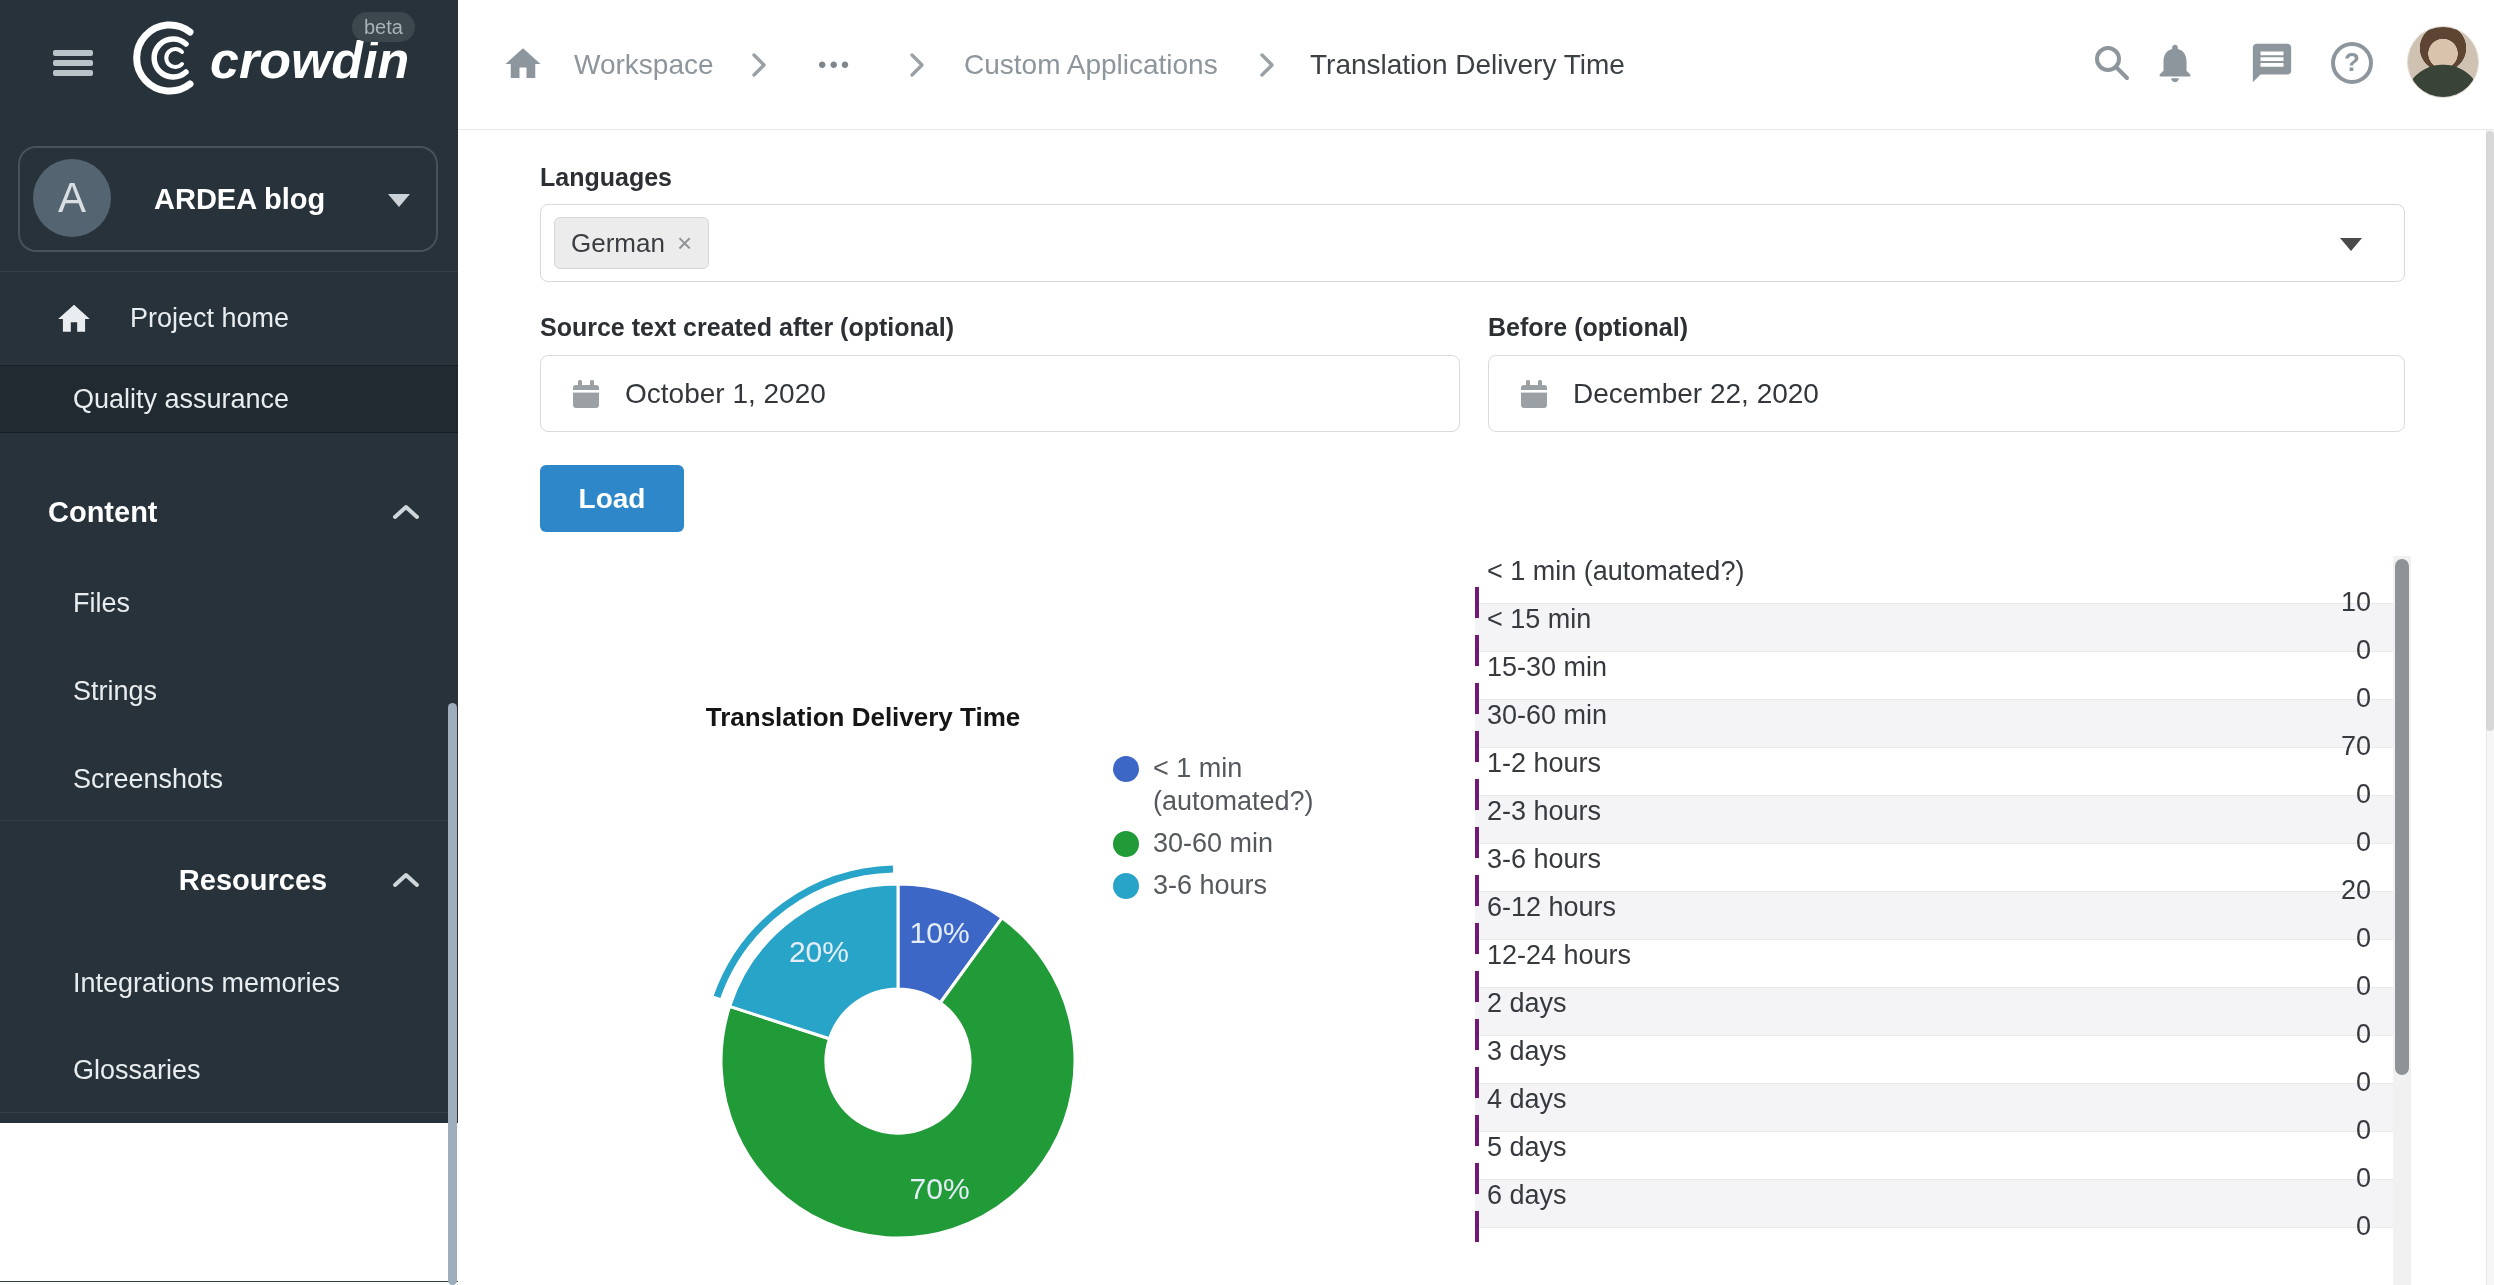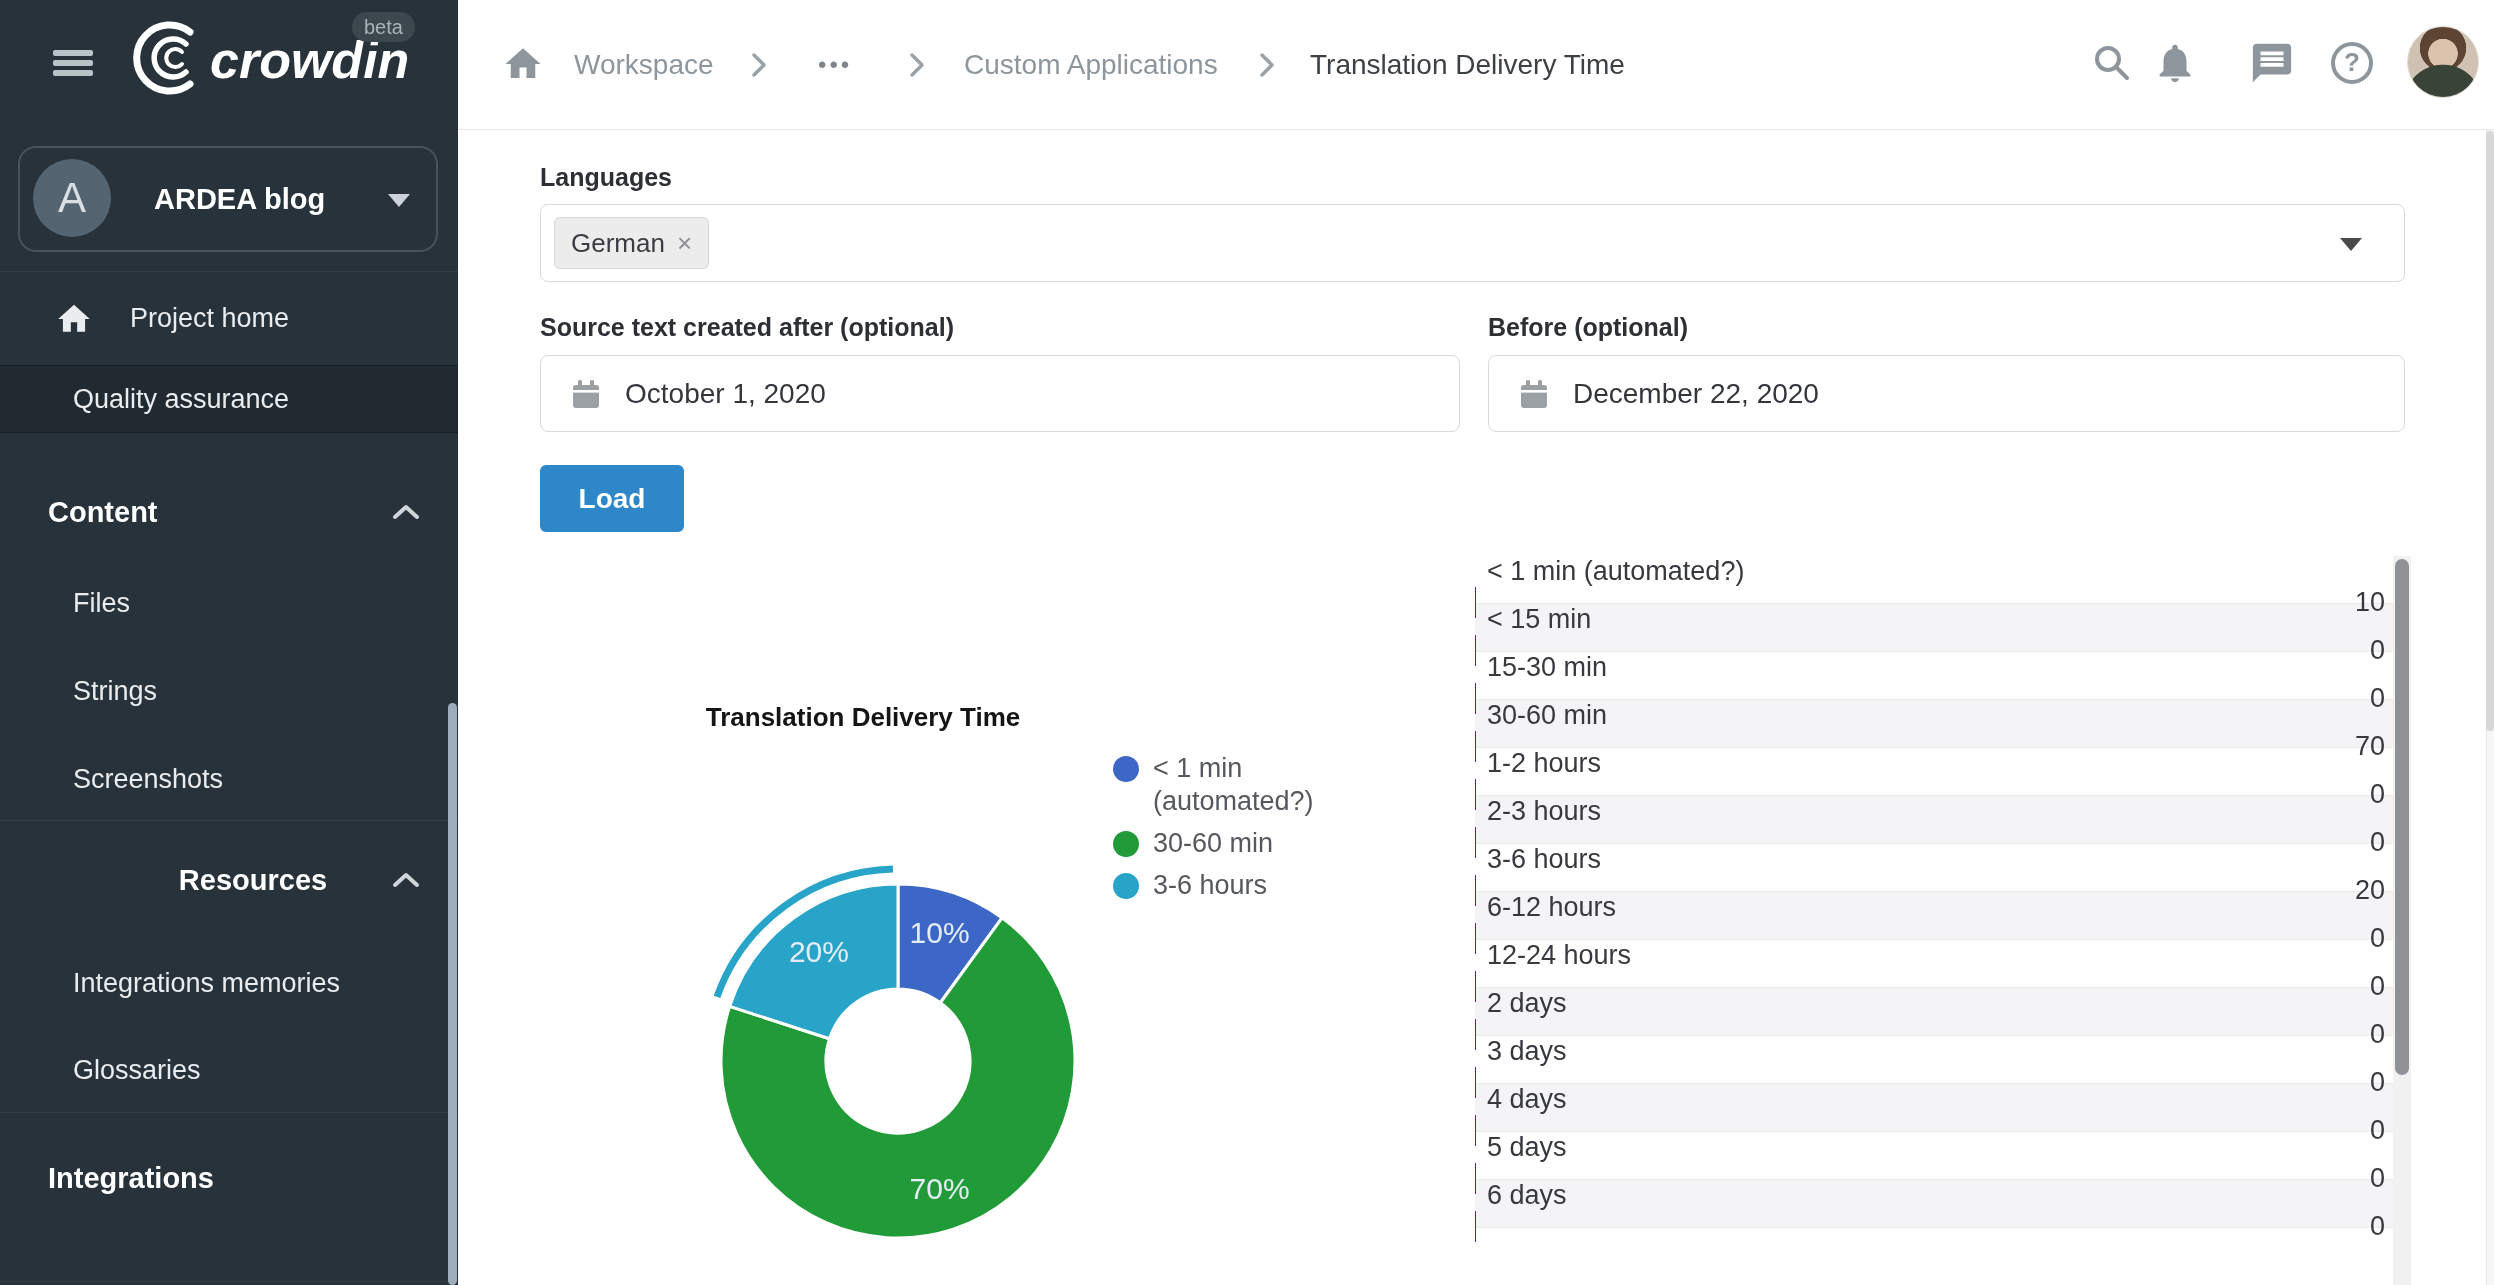--- a/index.html
+++ b/index.html
@@ -1,20 +1,20 @@
 <!DOCTYPE html>
 <html><head>
 <meta charset="utf-8">
 <style>
   html,body{margin:0;padding:0;background:#fff;}
   body{width:2494px;height:1285px;overflow:hidden;font-family:"Liberation Sans",sans-serif;-webkit-font-smoothing:antialiased;}
   .page{position:relative;width:2494px;height:1285px;background:#fff;overflow:hidden;}
 
   
-  .sidebar{position:absolute;left:0;top:0;width:458px;height:1285px;background:#27323a;color:#e9edef;}
+  .sidebar{position:absolute;left:0;top:0;width:458px;height:1123px;background:#27323a;color:#e9edef;}
   .hamburger{position:absolute;left:53px;top:50px;width:40px;height:26px;display:flex;flex-direction:column;justify-content:space-between;cursor:pointer;}
   .hamburger span{display:block;height:6px;border-radius:2px;background:#b9c2c7;}
   .logo{position:absolute;left:118px;top:18px;width:300px;height:82px;}
   .beta-pill{position:absolute;left:352px;top:12px;height:30px;padding:0 12px;border-radius:15px;background:#3c474e;color:#a8b2b8;font-size:20px;line-height:30px;}
   .proj-card{position:absolute;left:18px;top:146px;width:420px;height:106px;border:2px solid #46535c;border-radius:18px;box-sizing:border-box;cursor:pointer;}
   .proj-avatar{position:absolute;left:13px;top:11px;width:78px;height:78px;border-radius:50%;background:#546471;color:#d9dfe3;font-size:42px;display:flex;align-items:center;justify-content:center;}
   .proj-name{position:absolute;left:134px;top:0;height:102px;display:flex;align-items:center;font-size:29px;font-weight:700;color:#fff;}
   .proj-caret{position:absolute;right:26px;top:46px;width:0;height:0;border-left:11px solid transparent;border-right:11px solid transparent;border-top:13px solid #ccd3d8;}
   .sdiv{position:absolute;left:0;width:458px;height:0;border-top:1px solid #333e46;}
   .srow{position:absolute;left:0;width:458px;display:flex;align-items:center;font-size:27px;color:#e9edef;cursor:pointer;}
@@ -58,21 +58,21 @@
   #donut{position:absolute;left:240px;top:731px;width:400px;height:400px;cursor:pointer;}
 
   
   .dtable{position:absolute;left:1017px;top:426px;width:936px;height:729px;overflow:hidden;font-size:27px;color:#36393d;}
   .thead{display:flex;height:54px;background:#eaedf6;border-bottom:1px solid #d9ddec;box-sizing:border-box;font-weight:700;color:#2f3237;font-size:26px;}
   .thead .h1{width:442px;display:flex;align-items:center;justify-content:center;}
   .thead .h2{flex:1;display:flex;align-items:center;justify-content:center;border-left:1px solid #dfe2ee;padding-right:18px;}
   .trow{display:flex;height:48px;border-bottom:1px solid #e9e9ea;box-sizing:border-box;background:#fff;cursor:pointer;flex-direction:column;}
   .trow:nth-of-type(even){background:#f4f4f6;}
   .trow .c1{width:442px;display:flex;align-items:center;padding-left:12px;box-sizing:border-box;}
-  .trow .c2{flex:1;display:flex;align-items:center;justify-content:flex-end;padding-right:26px;border-left:1px solid #701a75;box-sizing:border-box;}
+  .trow .c2{flex:1;display:flex;align-items:center;justify-content:flex-end;padding-right:40px;border-left:4px solid #701a75;box-sizing:border-box;}
   .t-scroll-track{position:absolute;right:0;top:0;width:18px;height:729px;background:#f1f1f1;}
   .t-scroll-thumb{position:absolute;right:2px;top:3px;width:14px;height:516px;border-radius:7px;background:#8f9296;cursor:pointer;}
 
   
   .pg-track{position:absolute;right:0;top:0;width:8px;height:1155px;background:#f6f6f6;border-left:1px solid #e6e6e6;box-sizing:border-box;}
   .pg-thumb{position:absolute;right:0;top:1px;width:8px;height:600px;border-radius:4px;background:#d7d7d7;cursor:pointer;}
 
   svg{display:block;}
 </style>
 </head>

